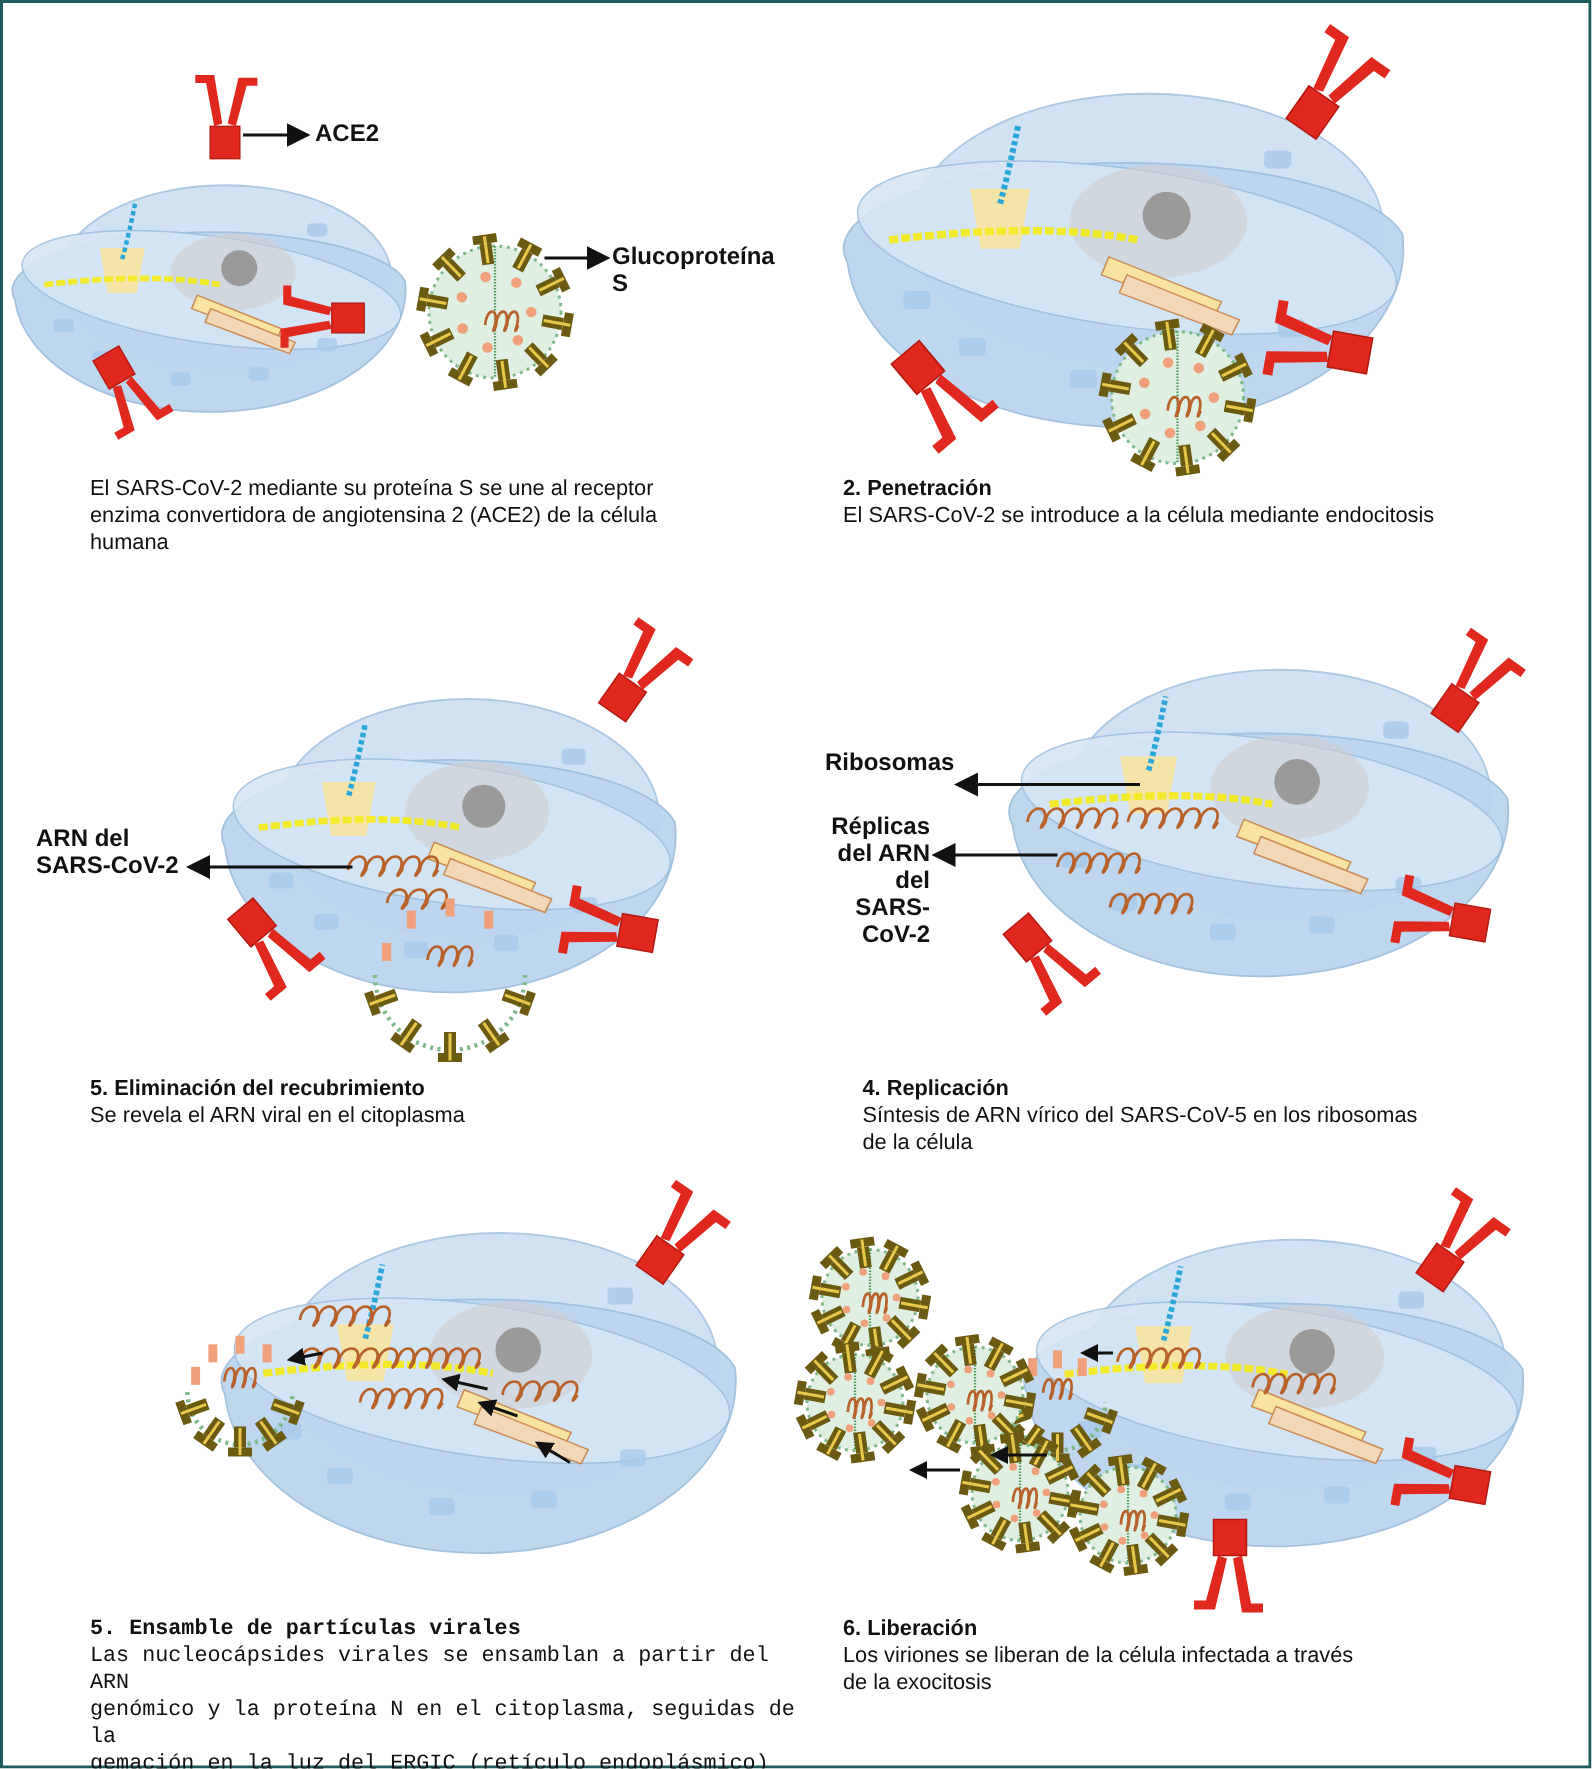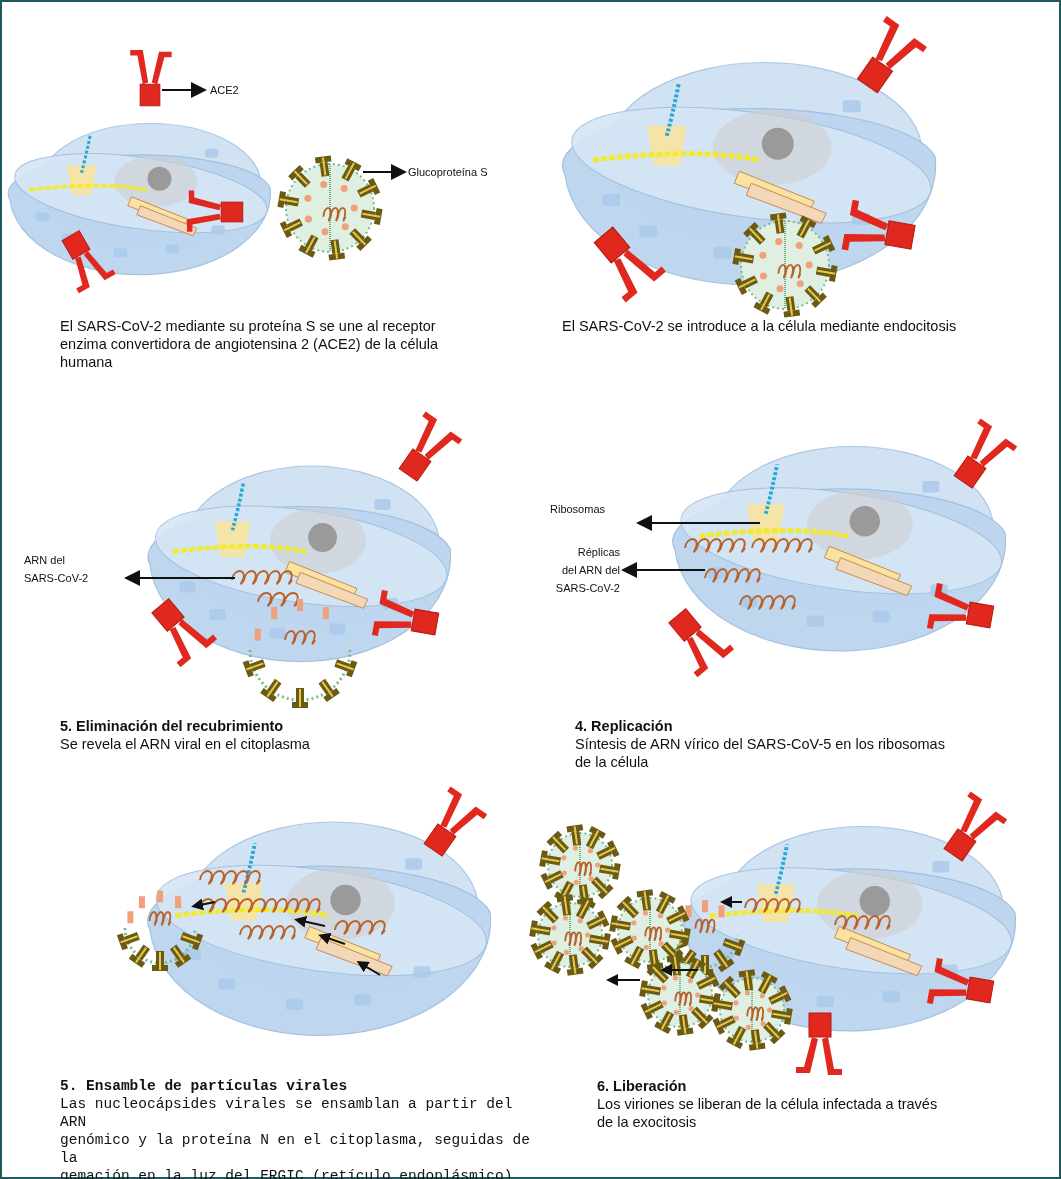--- a/index.html
+++ b/index.html
@@ -5,21 +5,21 @@
   html, body { margin: 0; padding: 0; background: #ffffff; }
   body { width: 1061px; height: 1179px; position: relative; overflow: hidden;
          font-family: "Liberation Sans", "DejaVu Sans", sans-serif; color: #111; }
   .frame { position: absolute; left: 0; top: 0; width: 1057px; height: 1175px;
            border: 2px solid #1f5a5c; box-sizing: content-box; }
   .panel { position: absolute; }
   .panel svg { position: absolute; left: 0; top: 0; overflow: visible; }
   .caption { position: absolute; font-size: 14.5px; line-height: 18px; }
   .caption .title { font-weight: bold; display: block; }
   .caption .body { display: block; white-space: pre-line; }
-  .label { position: absolute; font-size: 11px; line-height: 18px; white-space: pre-line; }
+  .label { position: absolute; font-size: 16px; line-height: 18px; white-space: pre-line; font-weight: bold; }
 </style>
 </head>
 <body>
 
 <div class="frame"></div>
 
 <div class="panel" style="left:0;top:0;width:530px;height:400px;">
   <svg width="530" height="300">
     <g class="cell">
         <ellipse cx="150.4" cy="184.7" rx="110.5" ry="61.199999999999996" fill="#c9ddf1" stroke="#9fbfdd" stroke-width="1.2" opacity="0.85"></ellipse>
@@ -232,20 +232,21 @@
         <circle cx="270.2295534634061" cy="283.8069322672587" r="3.52" fill="#f0a07a"></circle>
         <circle cx="249.96853708221022" cy="288.6711719377581" r="3.52" fill="#f0a07a"></circle>
         <circle cx="233.4376421146415" cy="275.986570093697" r="3.52" fill="#f0a07a"></circle>
         <circle cx="232.89219992504906" cy="255.15697323756564" r="3.52" fill="#f0a07a"></circle>
         <circle cx="248.736579108519" cy="241.62459500380453" r="3.52" fill="#f0a07a"></circle>
         <circle cx="269.22440310547785" cy="245.42178873612627" r="3.52" fill="#f0a07a"></circle>
         <path d="M 248.4 273.8 C 249.13333333333333 261.8, 257.93333333333334 261.8, 255 273.8 C 252.8 279.8, 254.26666666666668 277.8, 255.73333333333335 273.8 C 256.4666666666667 261.8, 265.2666666666667 261.8, 262.33333333333337 273.8 C 260.1333333333333 279.8, 261.6 277.8, 263.06666666666666 273.8 C 263.8 261.8, 272.6 261.8, 269.6666666666667 273.8 C 267.46666666666664 279.8, 268.93333333333334 277.8, 270.4 273.8" fill="none" stroke="#b8612a" stroke-width="1.8"></path>
       </g>
   </svg>
   <div class="caption" style="left:32px;top:317px;">
+    <span class="title">2. Penetración</span>
     <span class="body">El SARS-CoV-2 se introduce a la célula mediante endocitosis</span>
   </div>
 </div>
 
 <div class="panel" style="left:0;top:400px;width:530px;height:380px;padding-left:38px;">
   <svg width="530" height="300">
     <g class="cell">
         <ellipse cx="312" cy="145.2" rx="127.5" ry="79.2" fill="#c9ddf1" stroke="#9fbfdd" stroke-width="1.2" opacity="0.85"></ellipse>
         <path d="M 150 165 A 150 104.5 0 0 0 450 148.5 L 450 148.5 A 150 49.5 0 0 0 150 165 Z" fill="#bcd5ee" stroke="#9fbfdd" stroke-width="1.2" opacity="0.95"></path>
         <ellipse cx="300" cy="156.2" rx="147" ry="46.199999999999996" fill="#d6e6f5" stroke="#9fbfdd" stroke-width="1" opacity="0.9" transform="rotate(8 300 165)"></ellipse>
@@ -875,21 +876,21 @@
         <circle cx="206.3182851742847" cy="237.99023279541603" r="2.56" fill="#f0a07a"></circle>
         <circle cx="205.92159994549021" cy="222.8414350818659" r="2.56" fill="#f0a07a"></circle>
         <circle cx="217.44478480619563" cy="212.9997054573124" r="2.56" fill="#f0a07a"></circle>
         <circle cx="232.34502044034753" cy="215.76130089900093" r="2.56" fill="#f0a07a"></circle>
         <path d="M 217.2 236.4 C 217.73333333333332 224.4, 224.13333333333333 224.4, 222 236.4 C 220.39999999999998 242.4, 221.46666666666667 240.4, 222.53333333333333 236.4 C 223.06666666666666 224.4, 229.46666666666667 224.4, 227.33333333333334 236.4 C 225.73333333333332 242.4, 226.8 240.4, 227.86666666666667 236.4 C 228.39999999999998 224.4, 234.79999999999998 224.4, 232.66666666666666 236.4 C 231.06666666666663 242.4, 232.13333333333333 240.4, 233.2 236.4" fill="none" stroke="#b8612a" stroke-width="1.8"></path>
       </g>
     <line x1="212" y1="122" x2="194" y2="122" stroke="#111" stroke-width="2" marker-end="url(#arrowhead-sm)"></line>
     <line x1="168" y1="190" x2="134" y2="190" stroke="#111" stroke-width="2" marker-end="url(#arrowhead-sm)"></line>
     <line x1="110" y1="200" x2="80" y2="200" stroke="#111" stroke-width="2" marker-end="url(#arrowhead-sm)"></line>
   </svg>
-  <div class="caption" style="left:32px;top:297px;margin-left:35px;">
+  <div class="caption" style="left:32px;top:297px;">
     <span class="title">6. Liberación</span>
     <span class="body">Los viriones se liberan de la célula infectada a través
 de la exocitosis</span>
   </div>
 </div>
 
 <svg width="0" height="0" style="position:absolute">
   <defs>
     <marker id="arrowhead" markerWidth="8" markerHeight="8" refX="6" refY="4" orient="auto">
       <path d="M0,0 L8,4 L0,8 z" fill="#111"></path>

